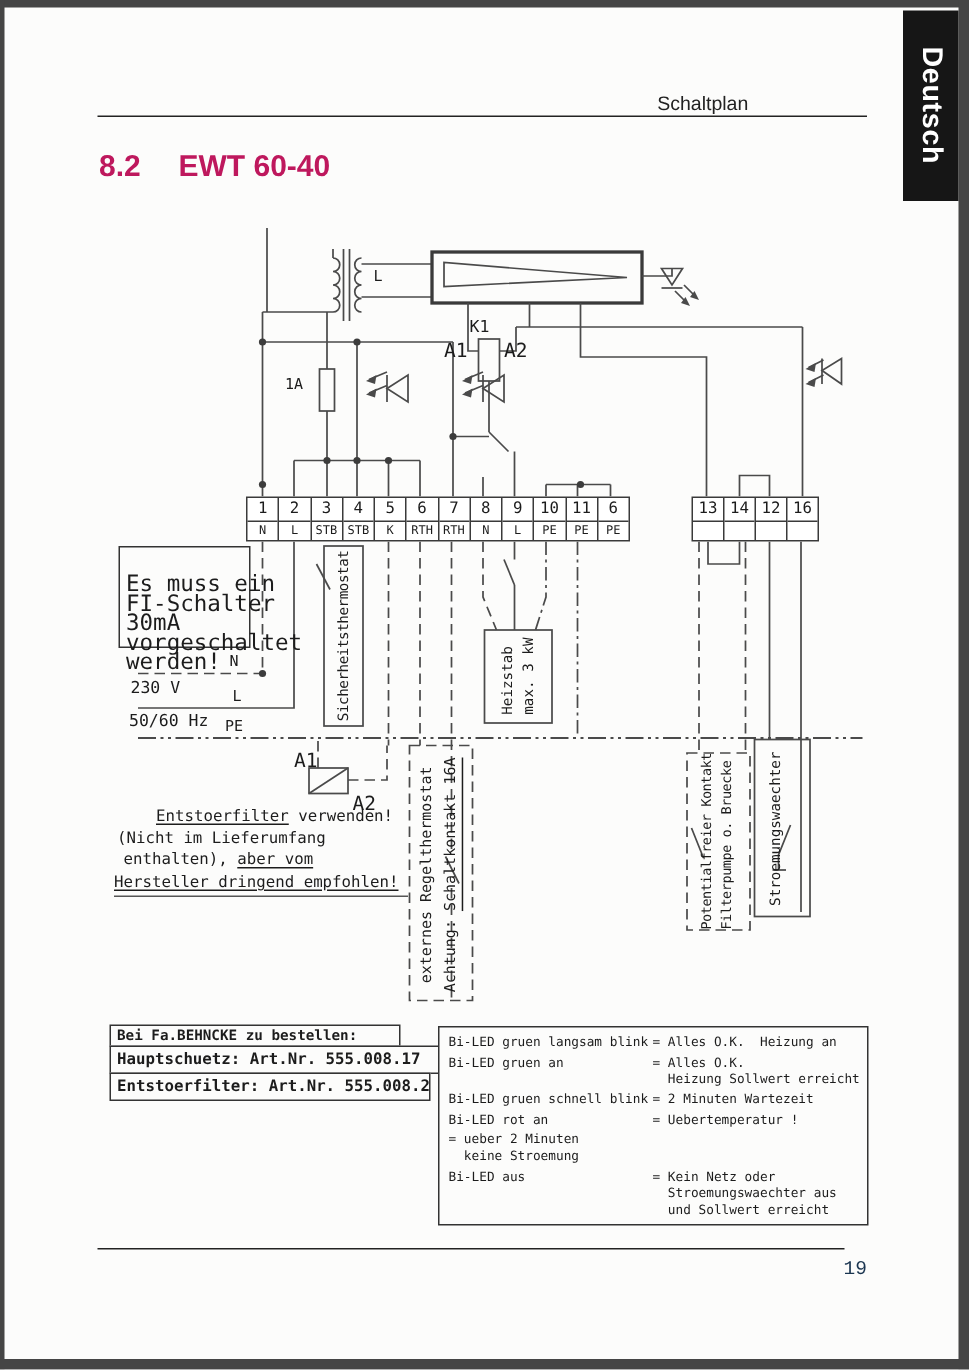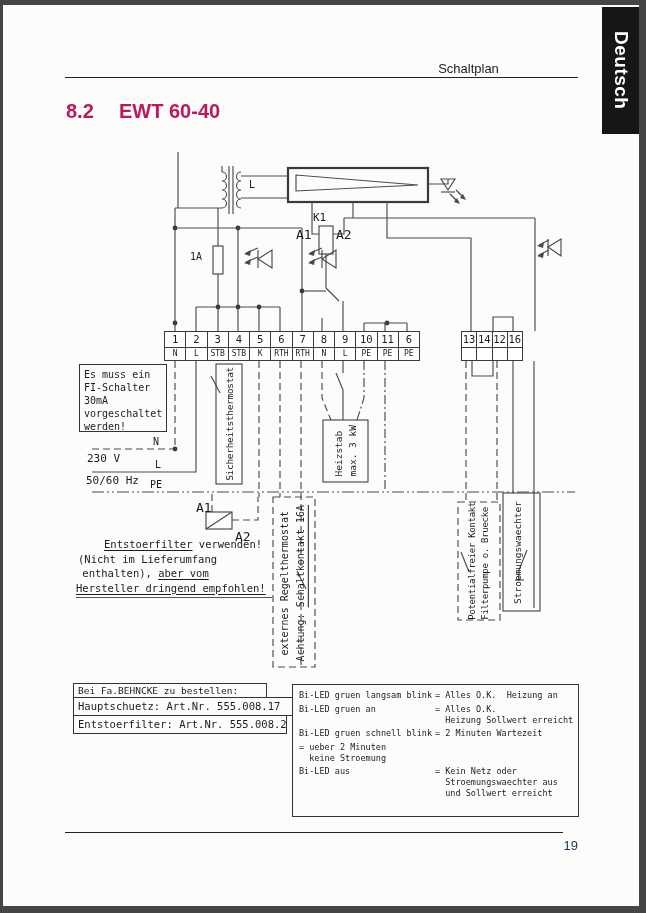--- a/index.html
+++ b/index.html
@@ -8,33 +8,33 @@
   .abs{position:absolute;}
   .sans{font-family:"Liberation Sans",sans-serif;}
   .mono{font-family:"DejaVu Sans Mono",monospace;}
   .pre{white-space:pre;}
   .edge{background:#454545;}
   .langtab{background:#161616;color:#fff;display:flex;align-items:center;justify-content:center;
            writing-mode:vertical-rl;font-weight:bold;font-size:19px;letter-spacing:.5px;}
   .rule{border-top:1.6px solid #222;height:0;}
   .title-num,.title-txt{font-weight:bold;font-size:20px;color:#be185d;}
   .headlbl{font-size:13px;color:#222;text-align:right;}
-  .pagenum{font-size:13px;color:#1a3550;text-align:right;}
+  .pagenum{font-size:13px;color:#1a3550;text-align:right;font-family:Liberation Mono, monospace;}
   
   .tstrip{display:flex;border:1.6px solid #3a3a3a;background:#fff;box-sizing:border-box;}
   .tcell{flex:1;display:flex;flex-direction:column;border-left:1px solid #3a3a3a;box-sizing:border-box;}
   .tcell:first-child{border-left:none;}
   .tnum{height:15px;line-height:15px;text-align:center;font-size:10.5px;border-bottom:1px solid #3a3a3a;}
   .tlbl{flex:1;line-height:12px;text-align:center;font-size:8px;}
   
   .notebox{border:1.2px solid #333;box-sizing:border-box;background:#fcfcfb;}
   .vtext{writing-mode:vertical-rl;transform:rotate(180deg);white-space:pre;}
   .vbox{display:flex;align-items:center;justify-content:center;}
   .u{text-decoration:underline;text-underline-offset:2px;}
-  .fi{font-size:10px;line-height:13px;padding:3px 0 0 4px;}
+  .fi{font-size:15px;line-height:13px;padding:18px 0 0 4px;}
   .small8{font-size:13px;} .small10{font-size:10px;} .small11{font-size:11px;}
   .hsnote{font-size:10.5px;line-height:14.5px;width:204px;}
   .hsrule{border-top:1.2px solid #555;width:196px;margin-top:2px;}
   
   .orow{border:1.2px solid #333;box-sizing:border-box;background:#fcfcfb;padding-left:4px;
         white-space:nowrap;overflow:hidden;margin-top:-1px;}
   
   .ledbox{border:1.3px solid #333;box-sizing:border-box;padding:5px 0 0 6px;background:#fcfcfb;}
   .ledrow{display:flex;margin-bottom:2.5px;font-size:8.5px;line-height:11px;}
   .ledlbl{width:136px;flex:none;white-space:pre;}
@@ -278,21 +278,21 @@
     <div class="tcell">
         <div class="tnum">11</div>
         <div class="tlbl">PE</div>
       </div>
     <div class="tcell">
         <div class="tnum">6</div>
         <div class="tlbl">PE</div>
       </div>
   </div>
 
-  <div class="abs tstrip" style="left:461px;top:331px;width:62px;height:30px;">
+  <div class="abs tstrip" style="left:461px;top:331px;width:85px;height:30px;">
     <div class="tcell">
         <div class="tnum">13</div>
         <div class="tlbl"></div>
       </div>
     <div class="tcell">
         <div class="tnum">14</div>
         <div class="tlbl"></div>
       </div>
     <div class="tcell">
         <div class="tnum">12</div>
@@ -326,39 +326,43 @@
   </div>
 
   <div class="abs mono hsnote" style="left:76px;top:537px;">
     <div style="padding-left:28px;"><span class="u">Entstoerfilter</span><span> verwenden!</span></div>
     <div style="padding-left:2px;">(Nicht im Lieferumfang</div>
     <div><span class="pre"> enthalten), </span><span class="u">aber vom</span></div>
     <div><span class="u">Hersteller dringend empfohlen!</span></div>
     <div class="hsrule"></div>
   </div>
 
-  <div class="abs" style="left:73px;top:684px;">
+  <div class="abs" style="left:73px;top:684px;font-weight:bold;">
     <div class="orow mono" style="width:194px;height:15px;font-size:9.5px;line-height:13px;">Bei Fa.BEHNCKE zu bestellen:</div>
     <div class="orow mono" style="width:228px;height:19px;font-size:10.5px;line-height:17px;">Hauptschuetz: Art.Nr. 555.008.17</div>
     <div class="orow mono" style="width:214px;height:19px;font-size:10.5px;line-height:17px;">Entstoerfilter: Art.Nr. 555.008.21</div>
   </div>
 
   <div class="abs ledbox" style="left:292px;top:684px;width:287px;height:133px;">
     <div class="ledrow mono">
         <div class="ledlbl">Bi-LED gruen langsam blink</div>
         <div class="leddesc">= Alles O.K.  Heizung an</div>
       </div>
     <div class="ledrow mono">
         <div class="ledlbl">Bi-LED gruen an</div>
         <div class="leddesc">= Alles O.K.
   Heizung Sollwert erreicht</div>
       </div>
     <div class="ledrow mono">
         <div class="ledlbl">Bi-LED gruen schnell blink</div>
         <div class="leddesc">= 2 Minuten Wartezeit</div>
+      </div>
+    <div class="ledrow mono">
+        <div class="ledlbl">Bi-LED rot an</div>
+        <div class="leddesc">= Uebertemperatur !</div>
       </div>
     <div class="ledrow mono">
         <div class="leddesc">= ueber 2 Minuten
   keine Stroemung</div>
       </div>
     <div class="ledrow mono">
         <div class="ledlbl">Bi-LED aus</div>
         <div class="leddesc">= Kein Netz oder
   Stroemungswaechter aus
   und Sollwert erreicht</div>

